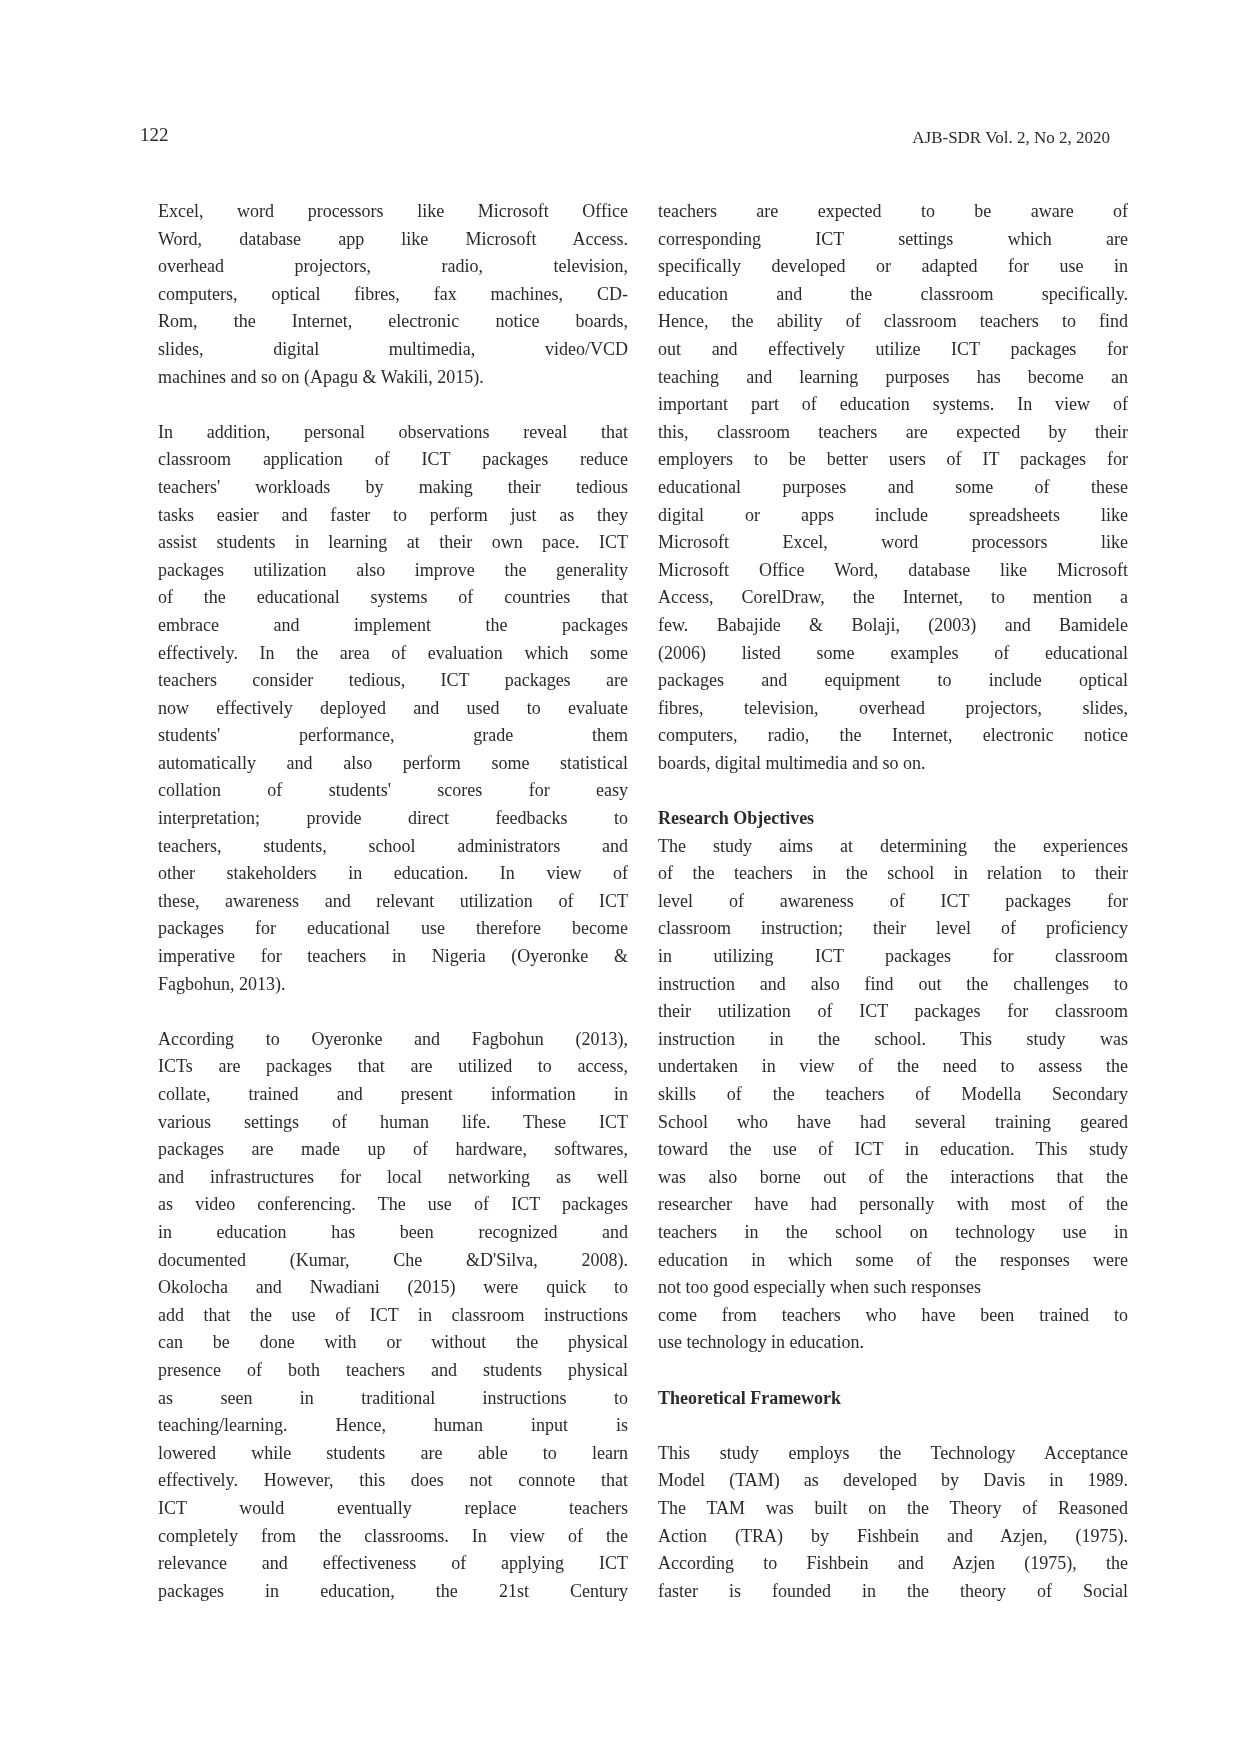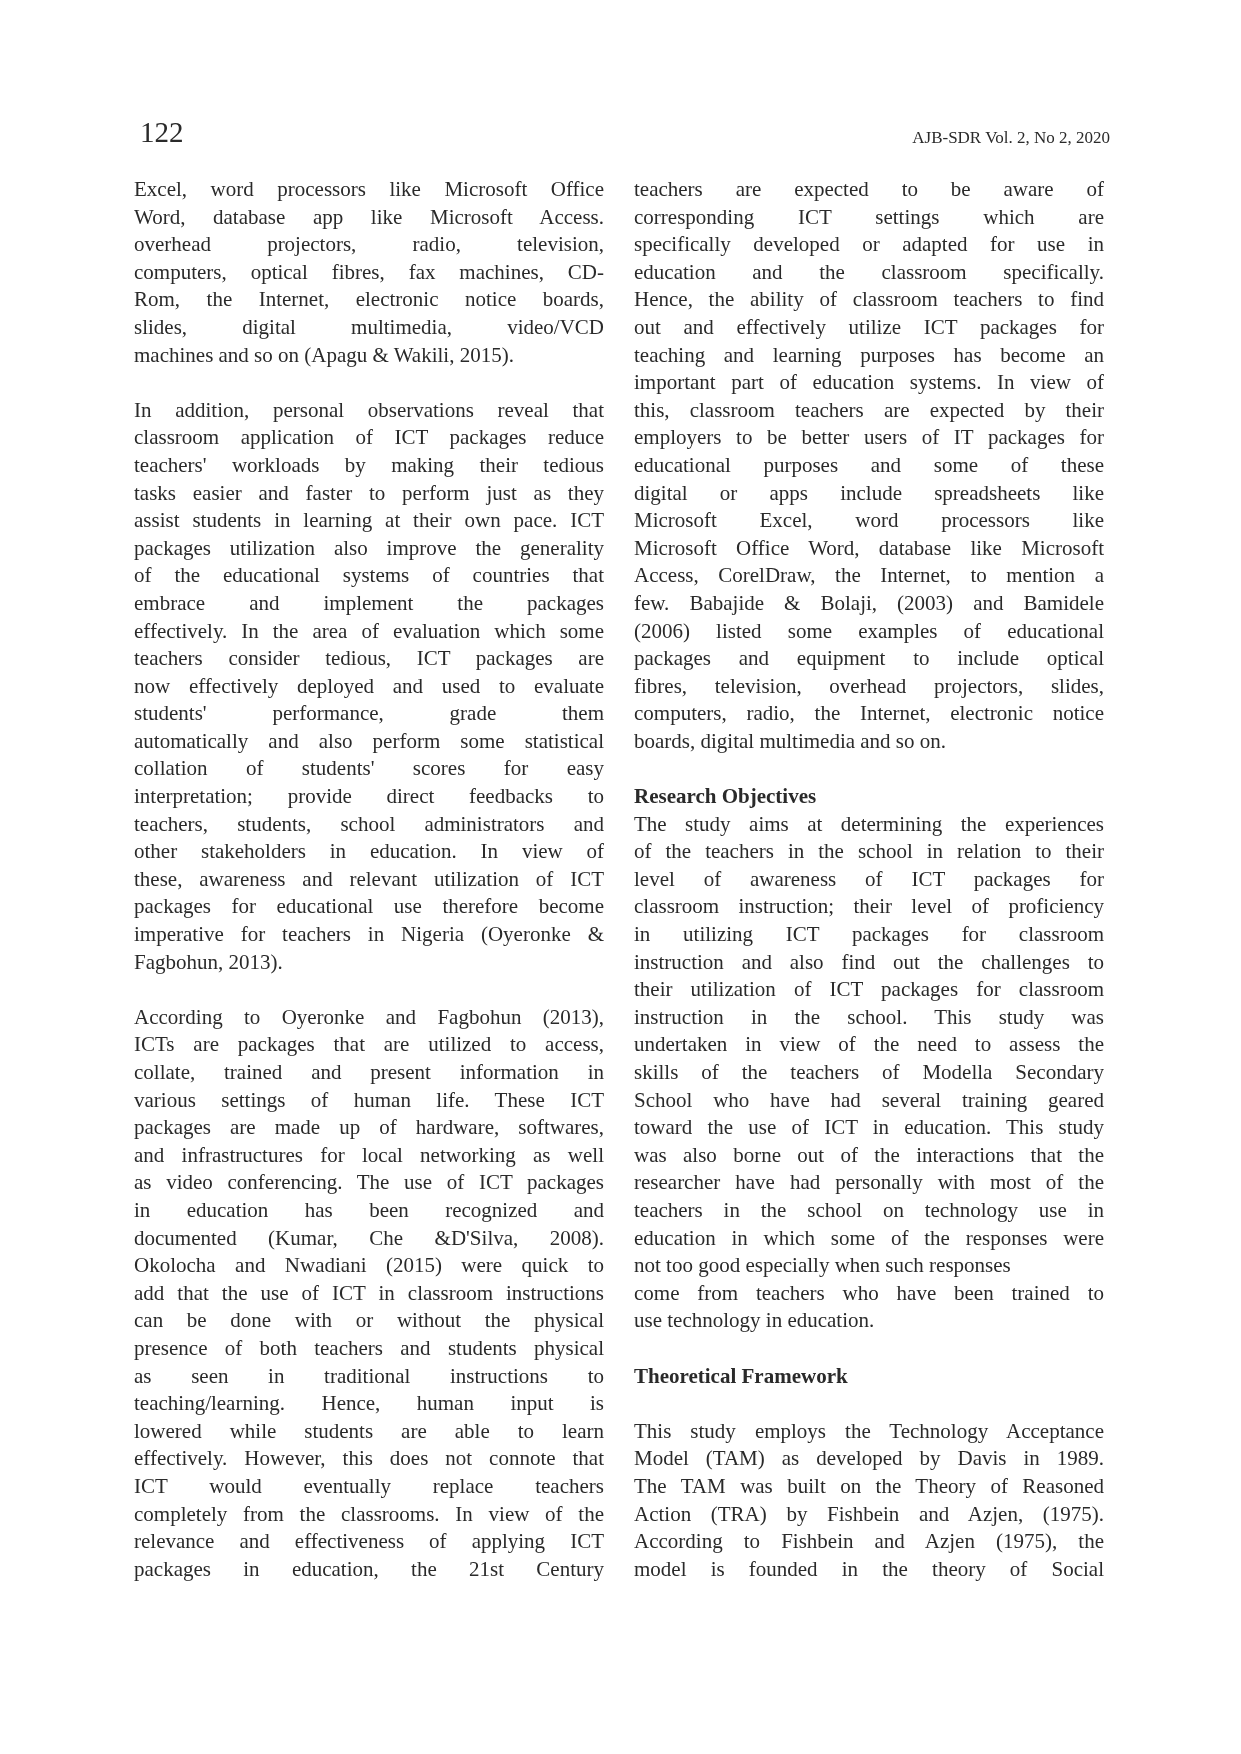--- a/index.html
+++ b/index.html
@@ -1,20 +1,20 @@
 <!DOCTYPE html>
 <html><head>
 <meta charset="utf-8">
 <style>
   html, body { margin: 0; padding: 0; background: #ffffff; }
   body { width: 1241px; height: 1754px; position: relative; overflow: hidden;
          font-family: "Liberation Serif", "DejaVu Serif", serif; color: #2a2a2a; }
-  .header-left { position: absolute; left: 140px; top: 116px; font-size: 29px; }
+  .header-left { position: absolute; left: 140px; top: 124px; font-size: 19px; }
   .header-right { position: absolute; right: 131px; top: 128px; font-size: 17px; }
-  .col { position: absolute; top: 176px; width: 470px; font-size: 21px; line-height: 27.6px; }
+  .col { position: absolute; top: 198px; width: 470px; font-size: 18px; line-height: 27.6px; margin-left: 24px; }
   .col.left { left: 134px; }
   .col.right { left: 634px; }
   .line { display: block; text-align: justify; text-align-last: justify; white-space: nowrap; height: 27.6px; overflow: visible; }
   .line.last { text-align-last: left; }
   .para { margin: 0 0 27.6px 0; }
   .heading { font-weight: bold; display: block; height: 27.6px; }
 </style>
 </head>
 <body>
 
@@ -130,15 +130,15 @@
   <div class="para">
     <span class="heading">Theoretical Framework</span>
   </div>
 
   <div class="para">
     <span class="line">This study employs the Technology Acceptance</span>
     <span class="line">Model (TAM) as developed by Davis in 1989.</span>
     <span class="line">The TAM was built on the Theory of Reasoned</span>
     <span class="line">Action (TRA) by Fishbein and Azjen, (1975).</span>
     <span class="line">According to Fishbein and Azjen (1975), the</span>
-    <span class="line">model is founded in the theory of Social</span>
+    <span class="line">faster is founded in the theory of Social</span>
   </div>
 </div>
 
 </body></html>

